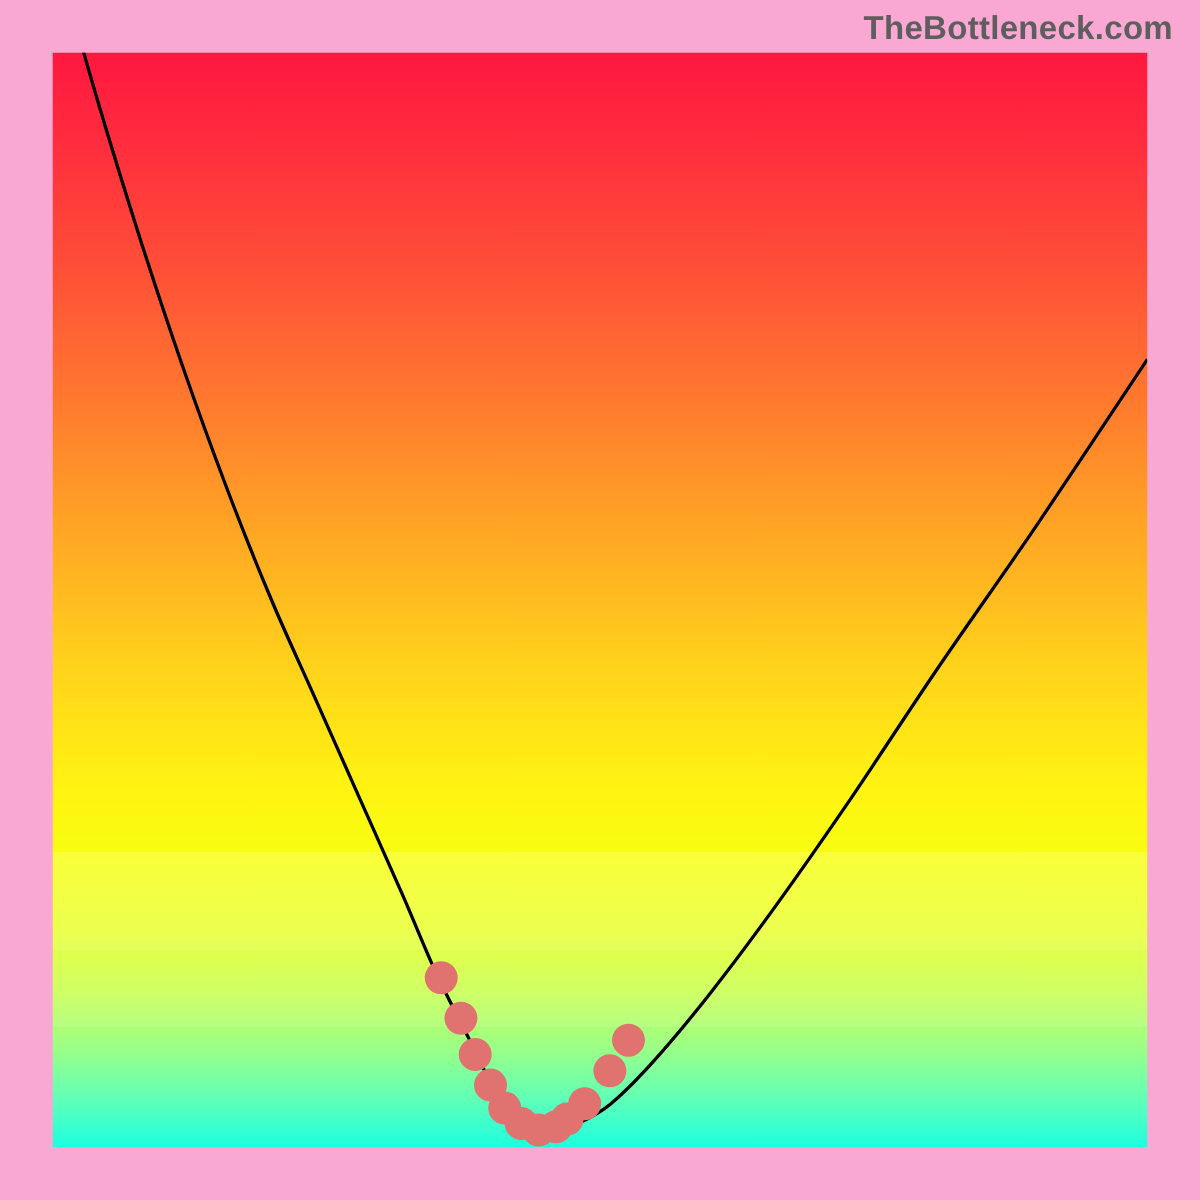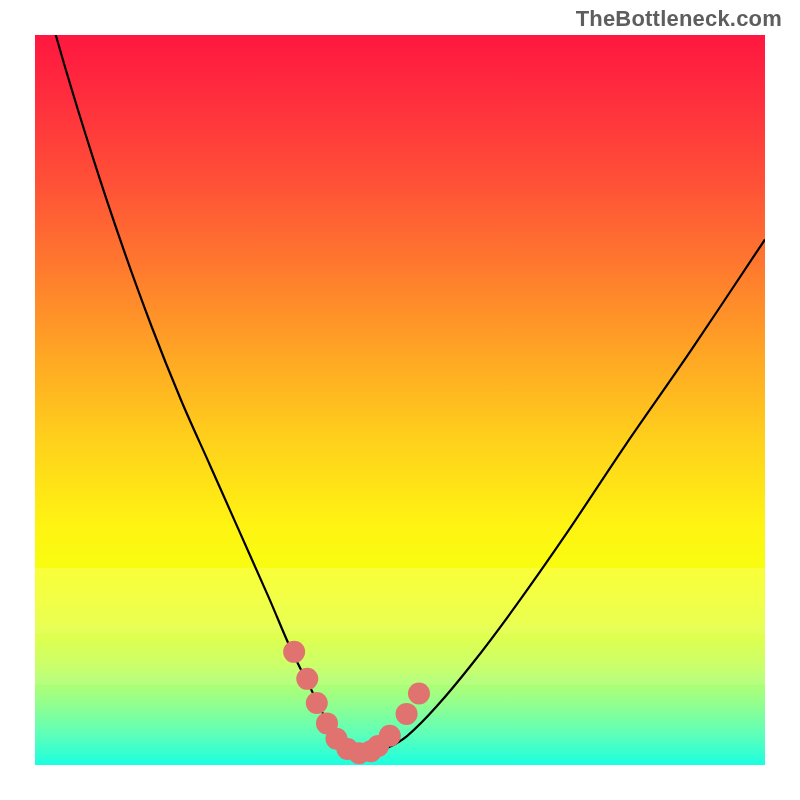--- a/index.html
+++ b/index.html
@@ -1,16 +1,16 @@
 <!DOCTYPE html>
 <html><head>
 <meta charset="utf-8">
 <style>
   body{margin:0;background:#000;width:800px;height:800px;position:relative;font-family:Arial,Helvetica,sans-serif}
-  .frame{position:absolute;left:0;top:0;width:800px;height:800px;background:#ffffff}
+  .frame{position:absolute;left:0;top:0;width:800px;height:800px;background:#f9a8d4}
   .plot{position:absolute;left:35px;top:35px;width:730px;height:730px;overflow:hidden}
   .grad{width:100%;height:100%;
     background:linear-gradient(to bottom,
       #ff173f 0%,
       #ff2c3e 8%,
       #ff5037 20%,
       #ff7a2e 32%,
       #ffa724 44%,
       #ffd21b 56%,
       #fff312 67%,

